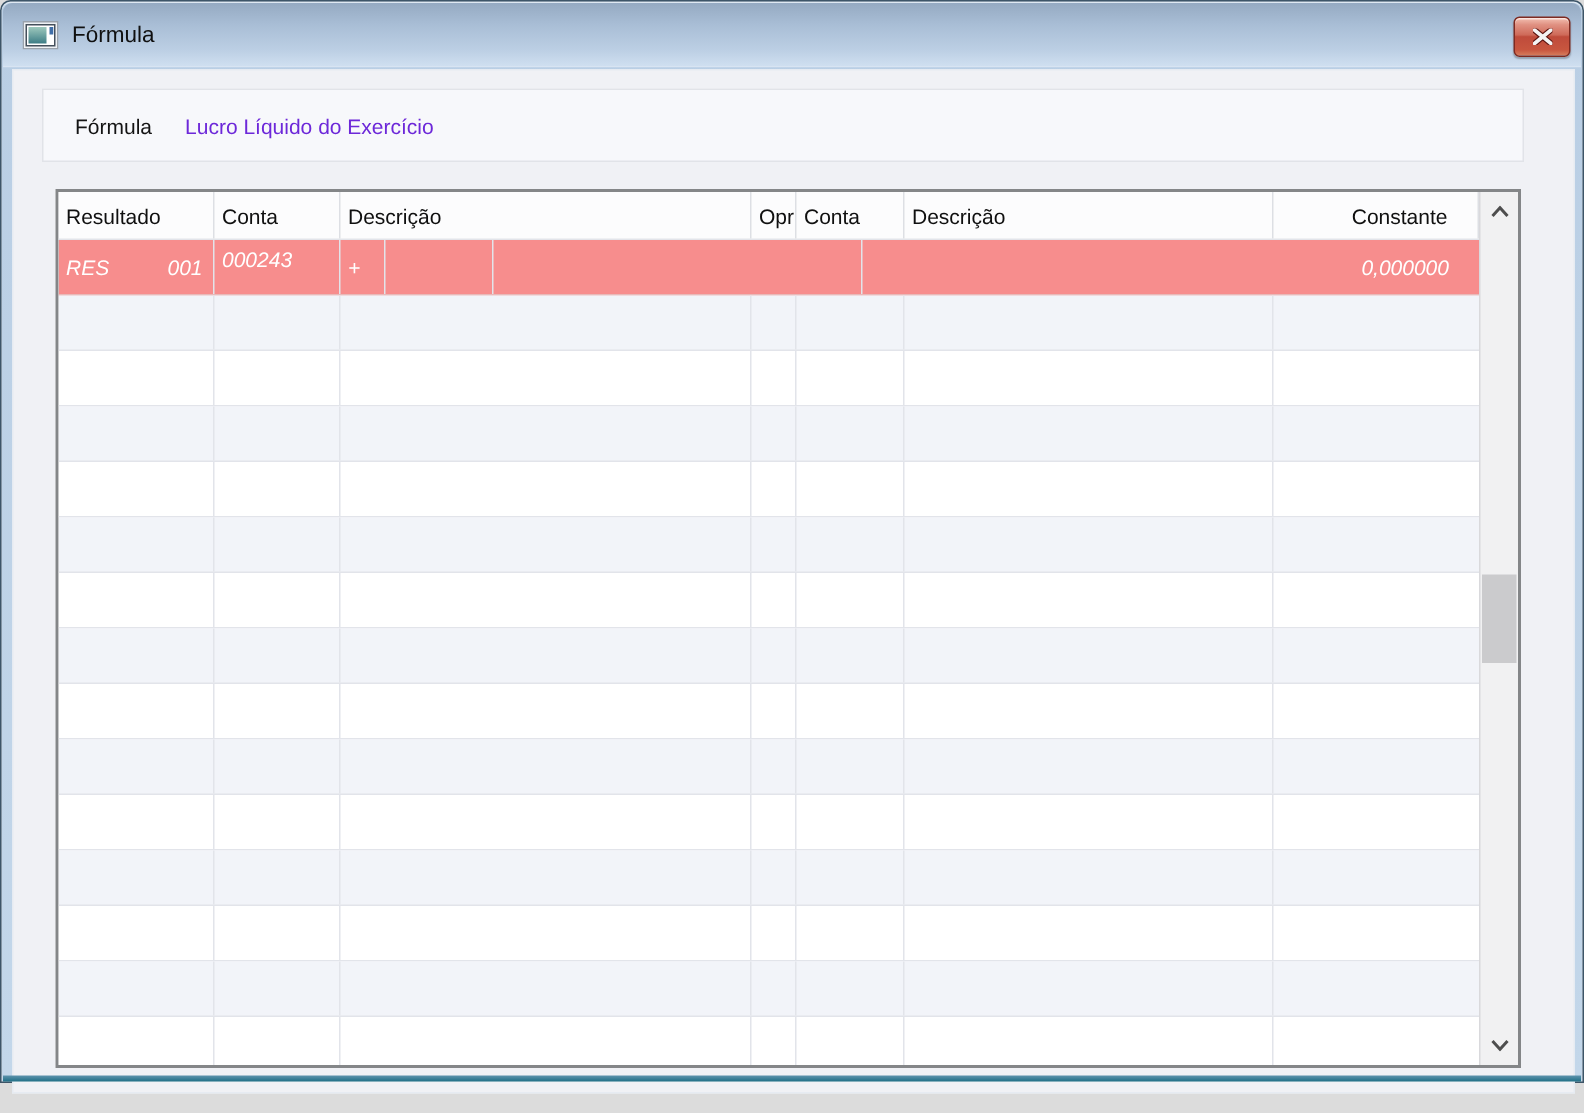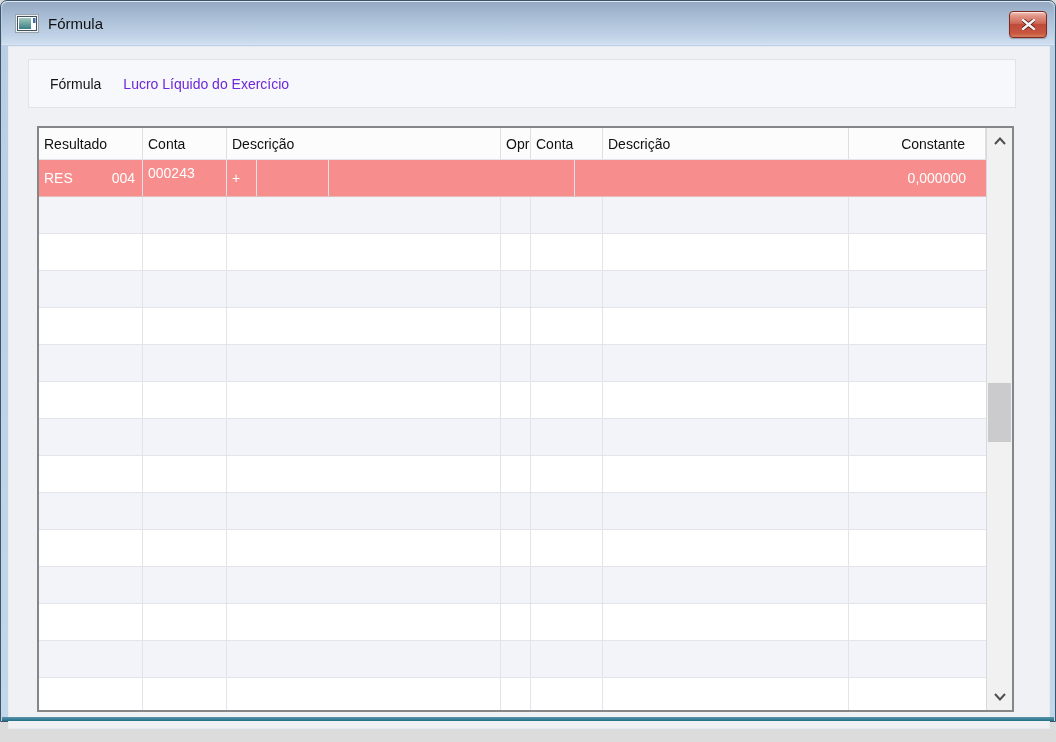--- a/index.html
+++ b/index.html
@@ -56,21 +56,21 @@
   }
   .grid-cols { flex:1 1 auto; min-width:0; display:flex; flex-direction:column; overflow:hidden; }
   .header-row {
     display:flex; height:32px; flex:0 0 32px; background:#fcfcfd;
     font-size:14px; color:#101010; align-items:center;
     border-bottom:1px solid #e2e4ea;
   }
   .header-row .cell { height:100%; display:flex; align-items:center; }
   .grid-body { flex:1 1 auto; overflow:hidden; }
   .row { display:flex; height:37px; background:var(--row-bg,#fff);
-         border-bottom:1px solid #e2e4ea; font-size:14px; color:#2a2a2a; }
+         border-bottom:1px solid #e2e4ea; font-size:14px; color:#2a2a2a;font-style:italic; }
   .row.alt { background:var(--alt-bg,#f2f4f9); }
   .row.selected { background:var(--selected-bg,#f78d8d); color:#fff; border-bottom:1px solid #e8b9b9; }
   .cell { display:flex; align-items:center; border-right:1px solid #e2e4ea;
           overflow:hidden; white-space:nowrap; padding:0 0 0 5px; }
   .header-row .cell { border-right:1px solid #dddfe4; }
   .c1 { flex:0 0 104px; justify-content:space-between; padding-right:7px; }
   .c2 { flex:0 0 84px; }
   .c3 { flex:0 0 274px; }
   .c4 { flex:0 0 30px; }
   .c5 { flex:0 0 72px; }
@@ -138,21 +138,21 @@
           <div class="cell c4">Opr</div>
           <div class="cell c5">Conta</div>
           <div class="cell c6">Descrição</div>
           <div class="cell c7">Constante</div>
         </div>
 
         <div class="grid-body" id="grid-body">
           <div class="row selected">
             <div class="cell c1">
               <span>RES</span>
-              <span>004</span>
+              <span>001</span>
             </div>
             <div class="cell c2">
               <span class="cell-raised">000243</span>
             </div>
             <div class="cell c4">
               <span>+</span>
             </div>
             <div class="cell c5">
               <span></span>
             </div>

